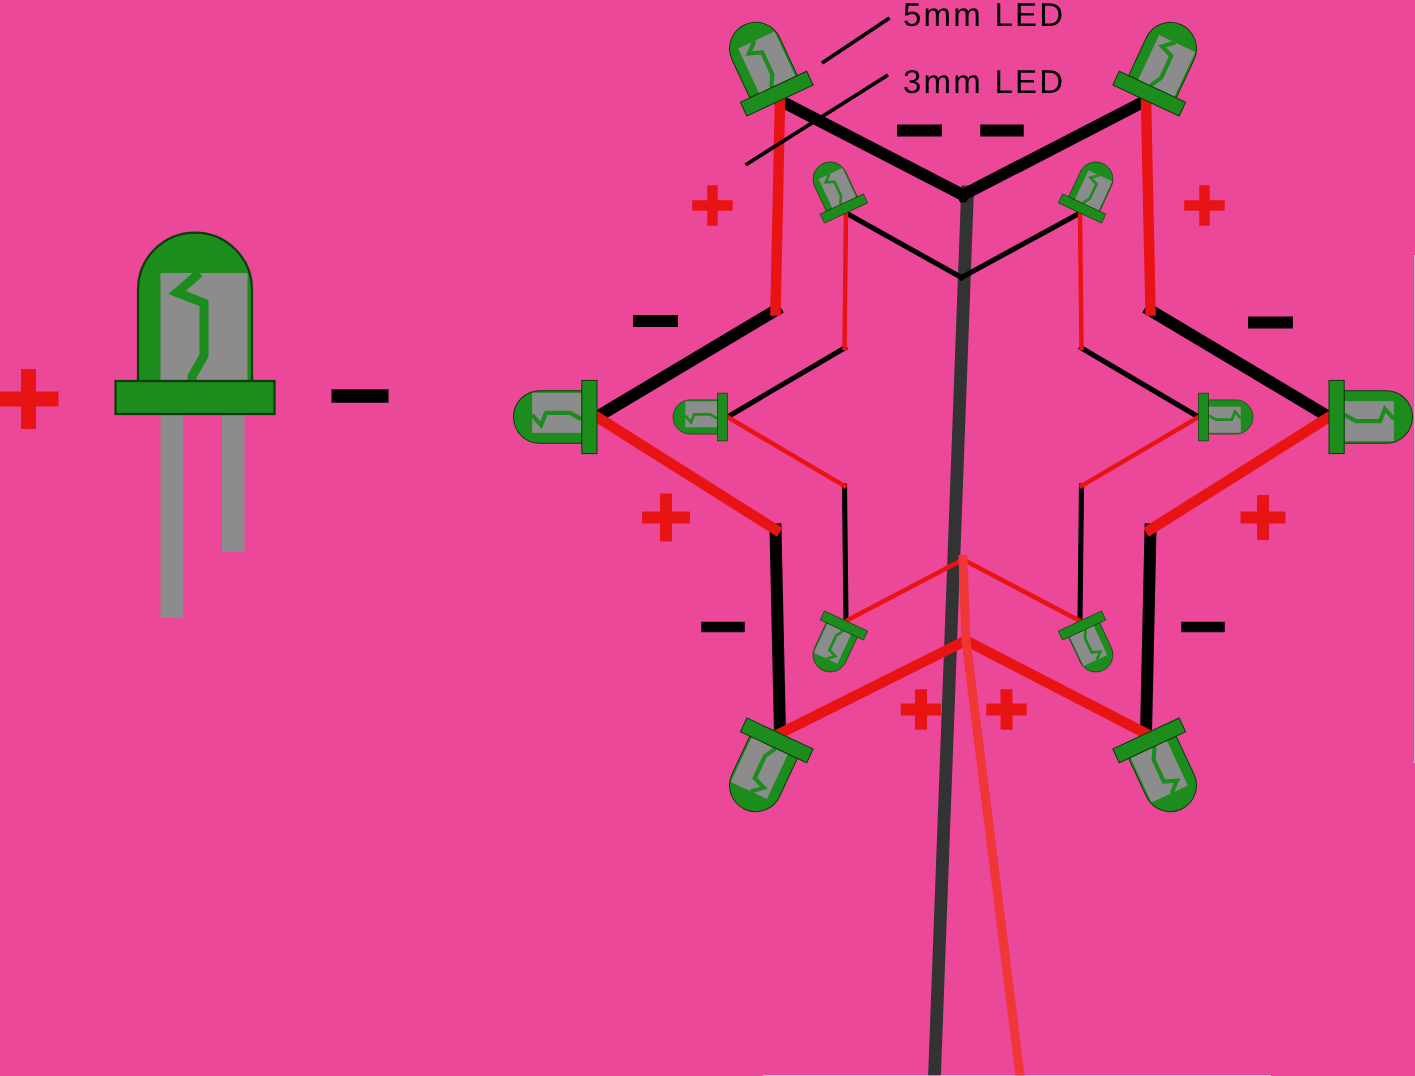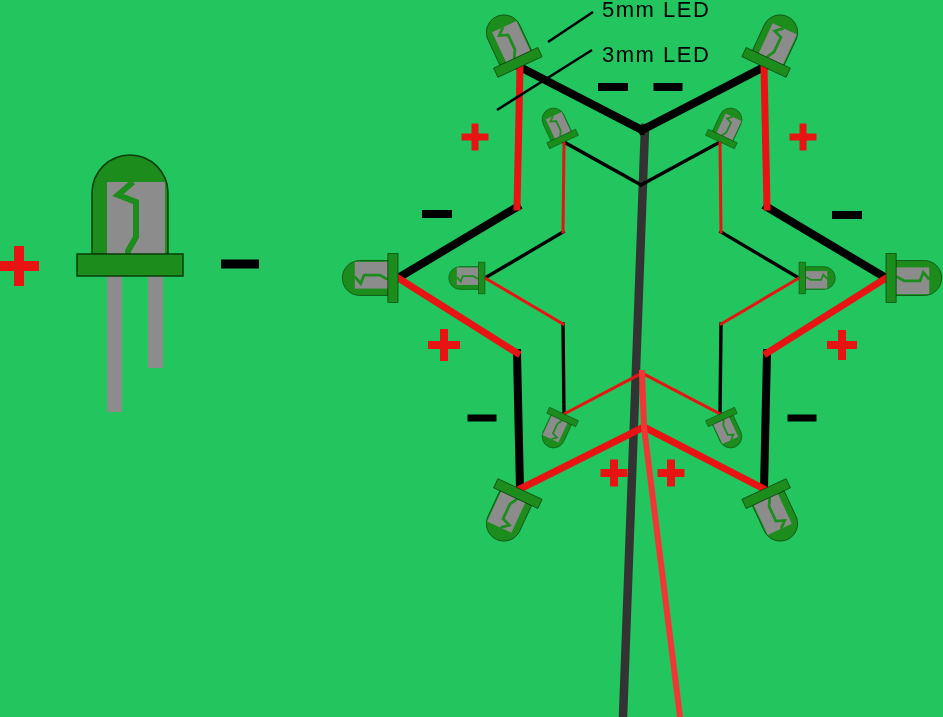--- a/index.html
+++ b/index.html
@@ -1,16 +1,16 @@
 <!DOCTYPE html>
 <html style="--green: #1c8c1c; --gray: #8c8c8c; --led-outline: #0a3d0a;"><head>
 <meta charset="utf-8">
 <style>
   html, body { margin: 0; padding: 0; background: #ffffff; }
-  .stage { width: 943px; height: 717px; position: relative; background: #22c55e; }
+  .stage { width: 943px; height: 717px; position: relative; background: #ec4899; }
   svg { display: block; }
   .callout {
     font-family: "Liberation Sans", sans-serif;
     font-size: 22px;
     letter-spacing: 1.5px;
     fill: #000000;
   }
   .pointer {
     fill: none;
     stroke: #000000;

